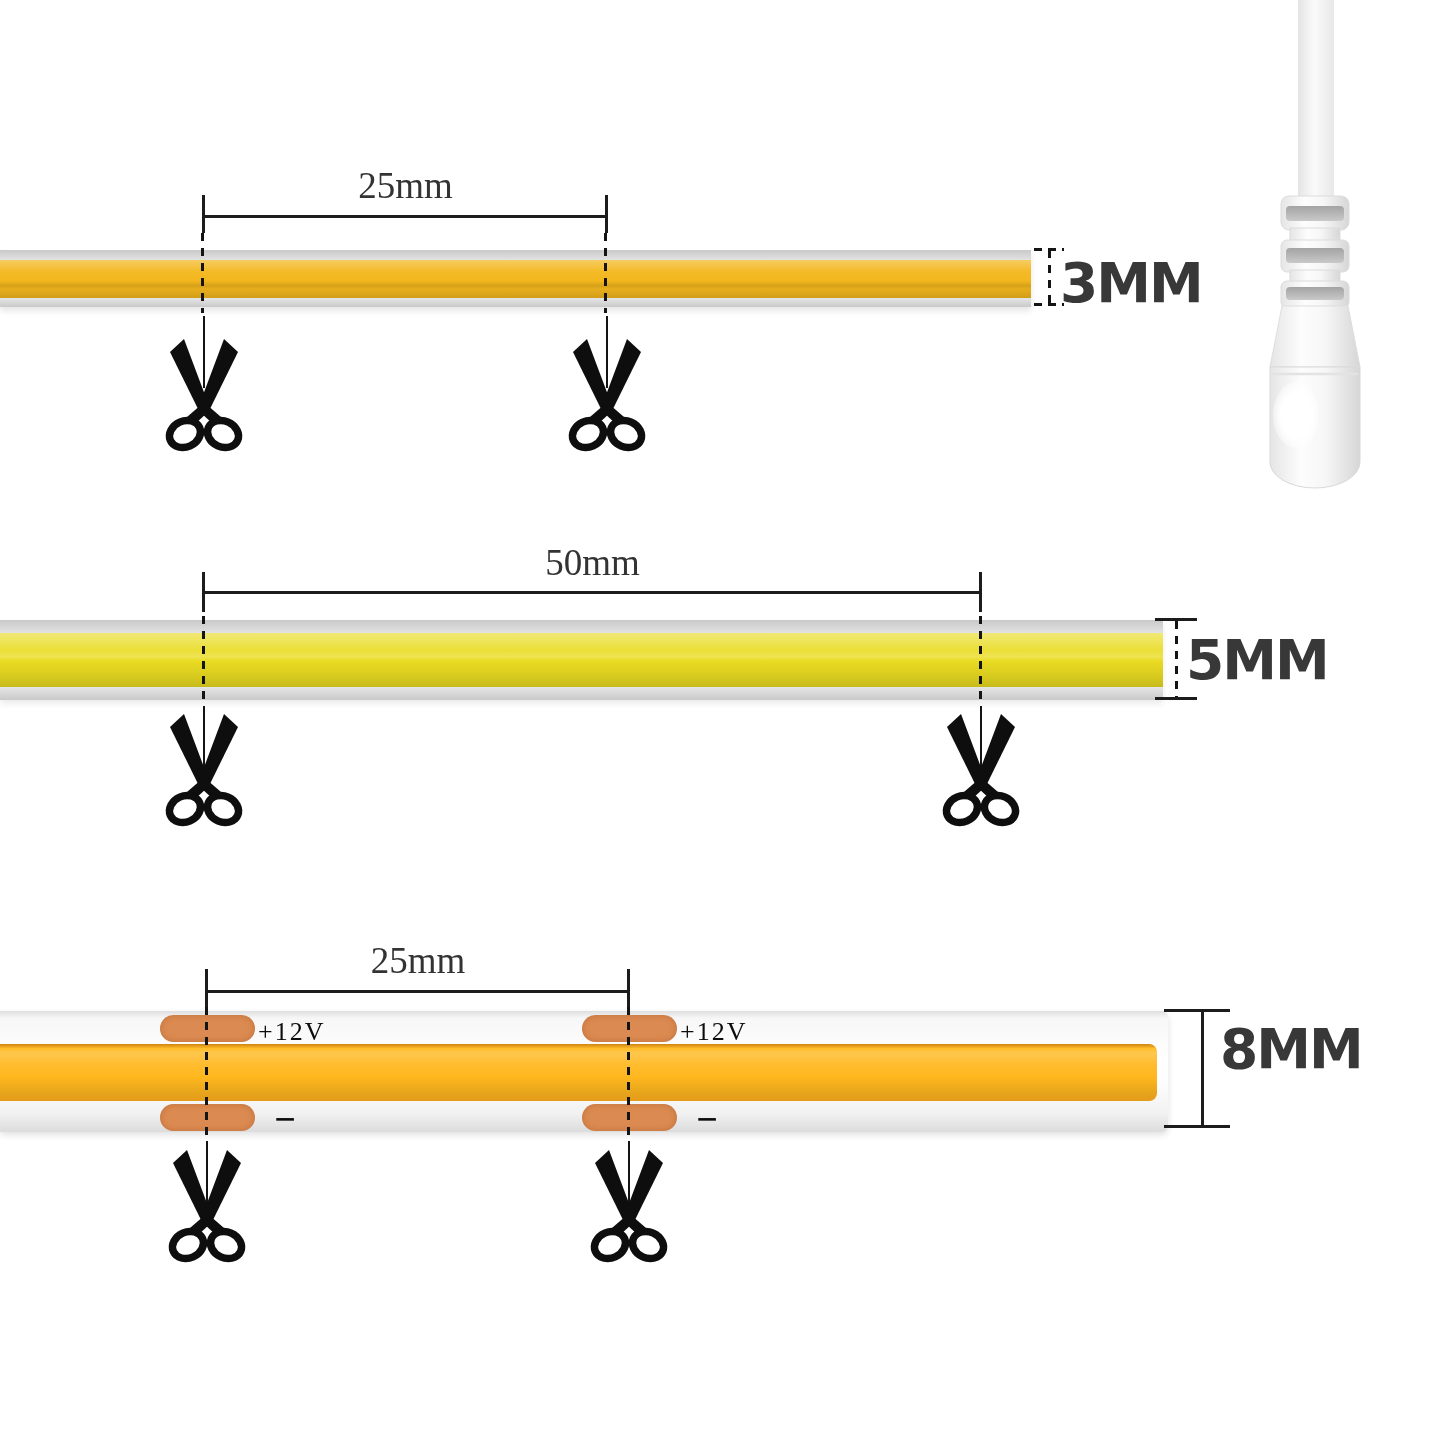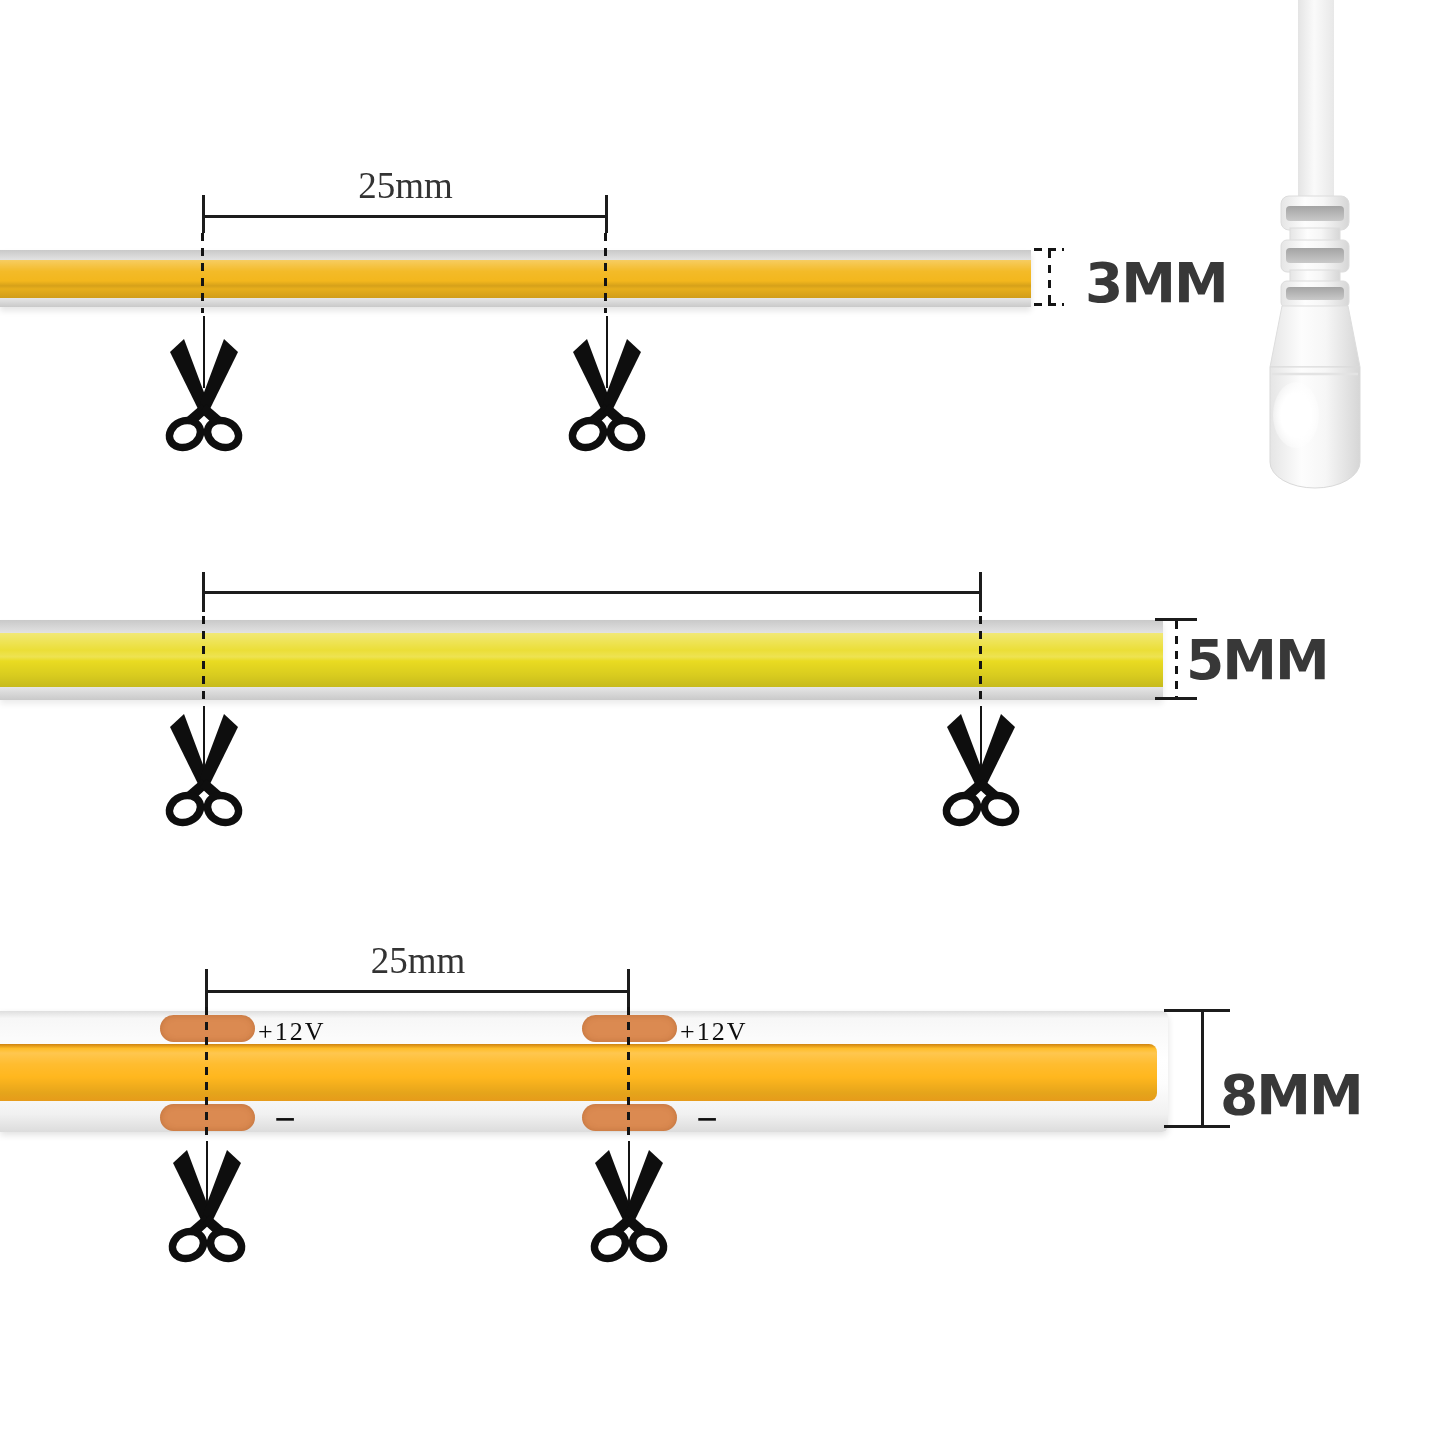--- a/index.html
+++ b/index.html
@@ -81,21 +81,21 @@
       <polygon points="46,68 52,76 38,89 31,81"></polygon>
         <polygon points="50,68 44,76 58,89 65,81"></polygon>
       <ellipse cx="29" cy="98" rx="16" ry="13" transform="rotate(-24 29 98)" fill="none" stroke="var(--scissors,#0e0e0e)" stroke-width="7.5"></ellipse>
       <ellipse cx="67" cy="98" rx="16" ry="13" transform="rotate(24 67 98)" fill="none" stroke="var(--scissors,#0e0e0e)" stroke-width="7.5"></ellipse>
     </svg>
   </div>
 
   <div class="abs dash-h" style="left:1034px;top:248px;width:30px;"></div>
   <div class="abs dash-h" style="left:1034px;top:303px;width:30px;"></div>
   <div class="abs dash-v" style="left:1048px;top:250px;height:56px;"></div>
-  <div class="abs mm-label" style="left:1085px;top:256px;">3MM</div>
+  <div class="abs mm-label" style="left:1060px;top:256px;">3MM</div>
 
   <div class="abs" style="left:1252px;top:0;width:125px;height:505px;">
     <svg viewBox="0 0 125 505" width="125" height="505">
       <defs>
         <linearGradient id="gCable" x1="0" y1="0" x2="1" y2="0">
           <stop offset="0" stop-color="#e4e4e4"></stop>
             <stop offset="0.45" stop-color="#fafafa"></stop>
             <stop offset="1" stop-color="#e8e8e8"></stop>
         </linearGradient>
         <linearGradient id="gBody" x1="0" y1="0" x2="1" y2="0">
@@ -126,20 +126,21 @@
         <rect x="34" y="248" width="58" height="15" rx="4"></rect>
         <rect x="34" y="287" width="58" height="13" rx="4"></rect>
       </g>
       <polygon points="30,306 96,306 108,367 18,367" fill="url(#gBody)" stroke="#dddddd" stroke-width="1"></polygon>
       <path d="M18,367 H108 V462 A45,26 0 0 1 18,462 Z" fill="url(#gBody)" stroke="#d9d9d9" stroke-width="1"></path>
       <path d="M20,374 H106" stroke="#e3e3e3" stroke-width="2.5" fill="none"></path>
       <ellipse cx="44" cy="415" rx="23" ry="33" fill="url(#gRecess)"></ellipse>
     </svg>
   </div>
 
+  <div class="abs dim-label" style="left:204px;top:544px;width:777px;">50mm</div>
   <div class="abs dim-line" style="left:204px;top:591px;width:777px;"></div>
   <div class="abs dim-tick" style="left:202px;top:572px;height:40px;"></div>
   <div class="abs dim-tick" style="left:979px;top:572px;height:40px;"></div>
 
   <div class="abs strip2" style="left:0;top:620px;width:1163px;height:80px;">
     <div class="abs edge-top" style="left:0;right:0;top:0;height:13px;"></div>
     <div class="abs yellow" style="left:0;right:0;top:13px;height:54px;"></div>
     <div class="abs edge-bot" style="left:0;right:0;top:67px;height:13px;"></div>
   </div>
 
@@ -214,15 +215,15 @@
       <polygon points="46,68 52,76 38,89 31,81"></polygon>
         <polygon points="50,68 44,76 58,89 65,81"></polygon>
       <ellipse cx="29" cy="98" rx="16" ry="13" transform="rotate(-24 29 98)" fill="none" stroke="var(--scissors,#0e0e0e)" stroke-width="7.5"></ellipse>
       <ellipse cx="67" cy="98" rx="16" ry="13" transform="rotate(24 67 98)" fill="none" stroke="var(--scissors,#0e0e0e)" stroke-width="7.5"></ellipse>
     </svg>
   </div>
 
   <div class="abs dim-line" style="left:1164px;top:1009px;width:66px;"></div>
   <div class="abs dim-line" style="left:1164px;top:1125px;width:66px;"></div>
   <div class="abs dim-tick" style="left:1201px;top:1011px;height:117px;"></div>
-  <div class="abs mm-label" style="left:1220px;top:1068px;">8MM</div>
+  <div class="abs mm-label" style="left:1220px;top:1022px;">8MM</div>
 
 </div>
 
 </body></html>

